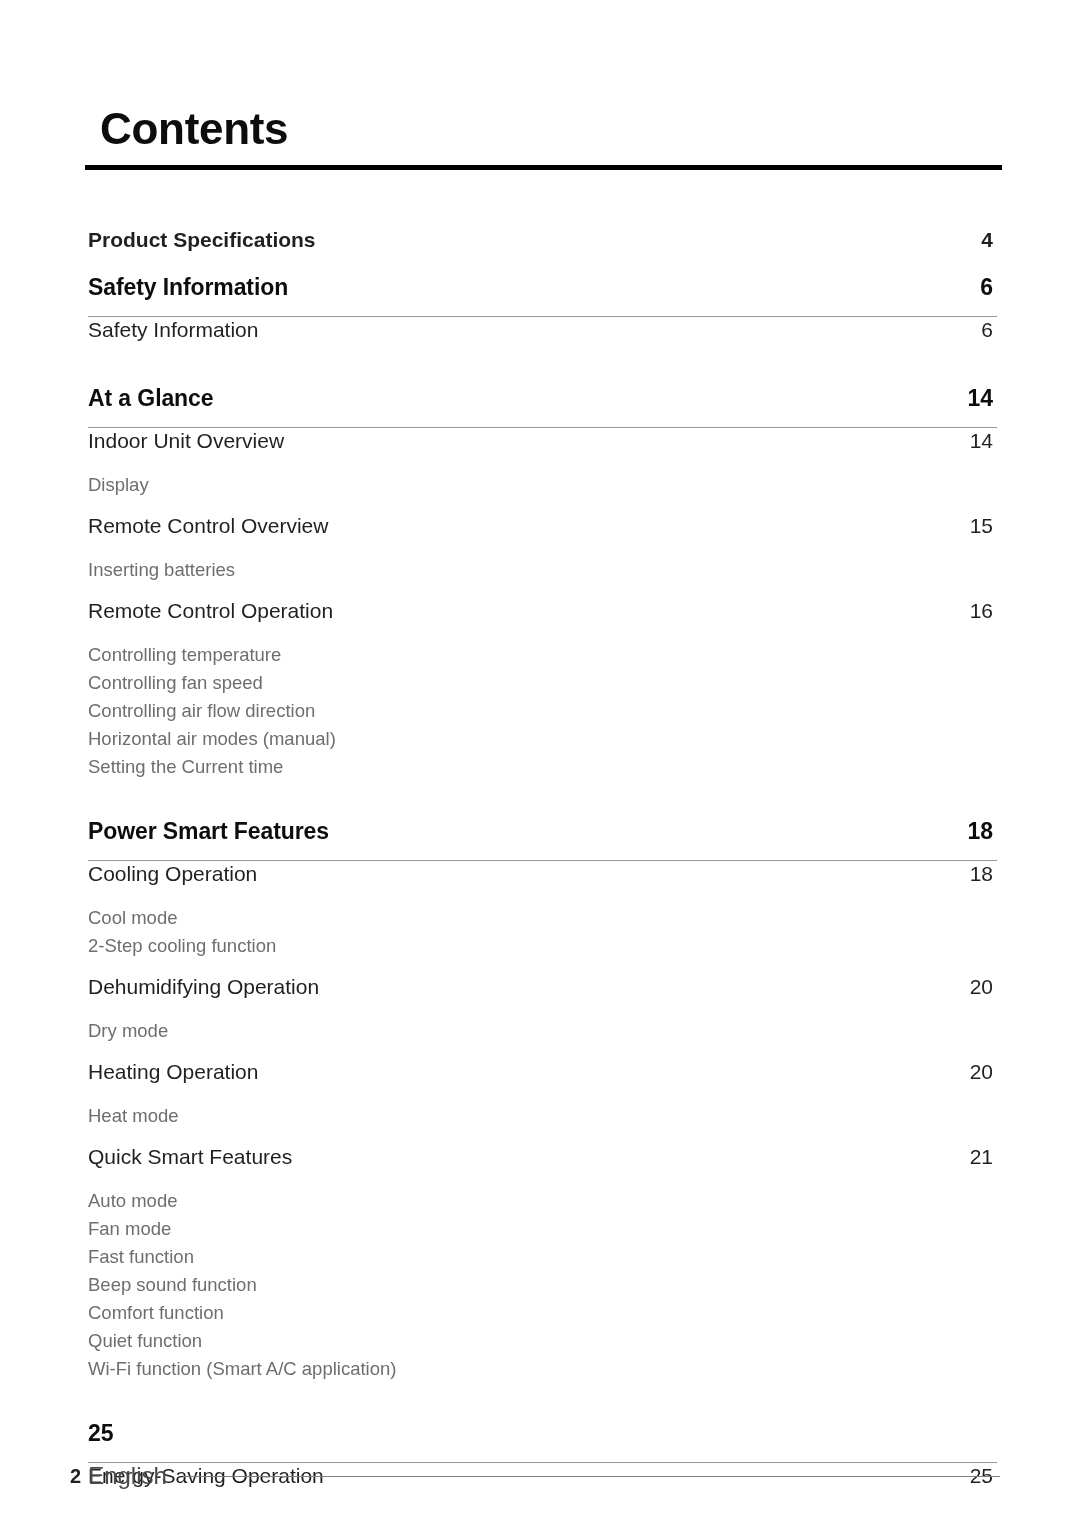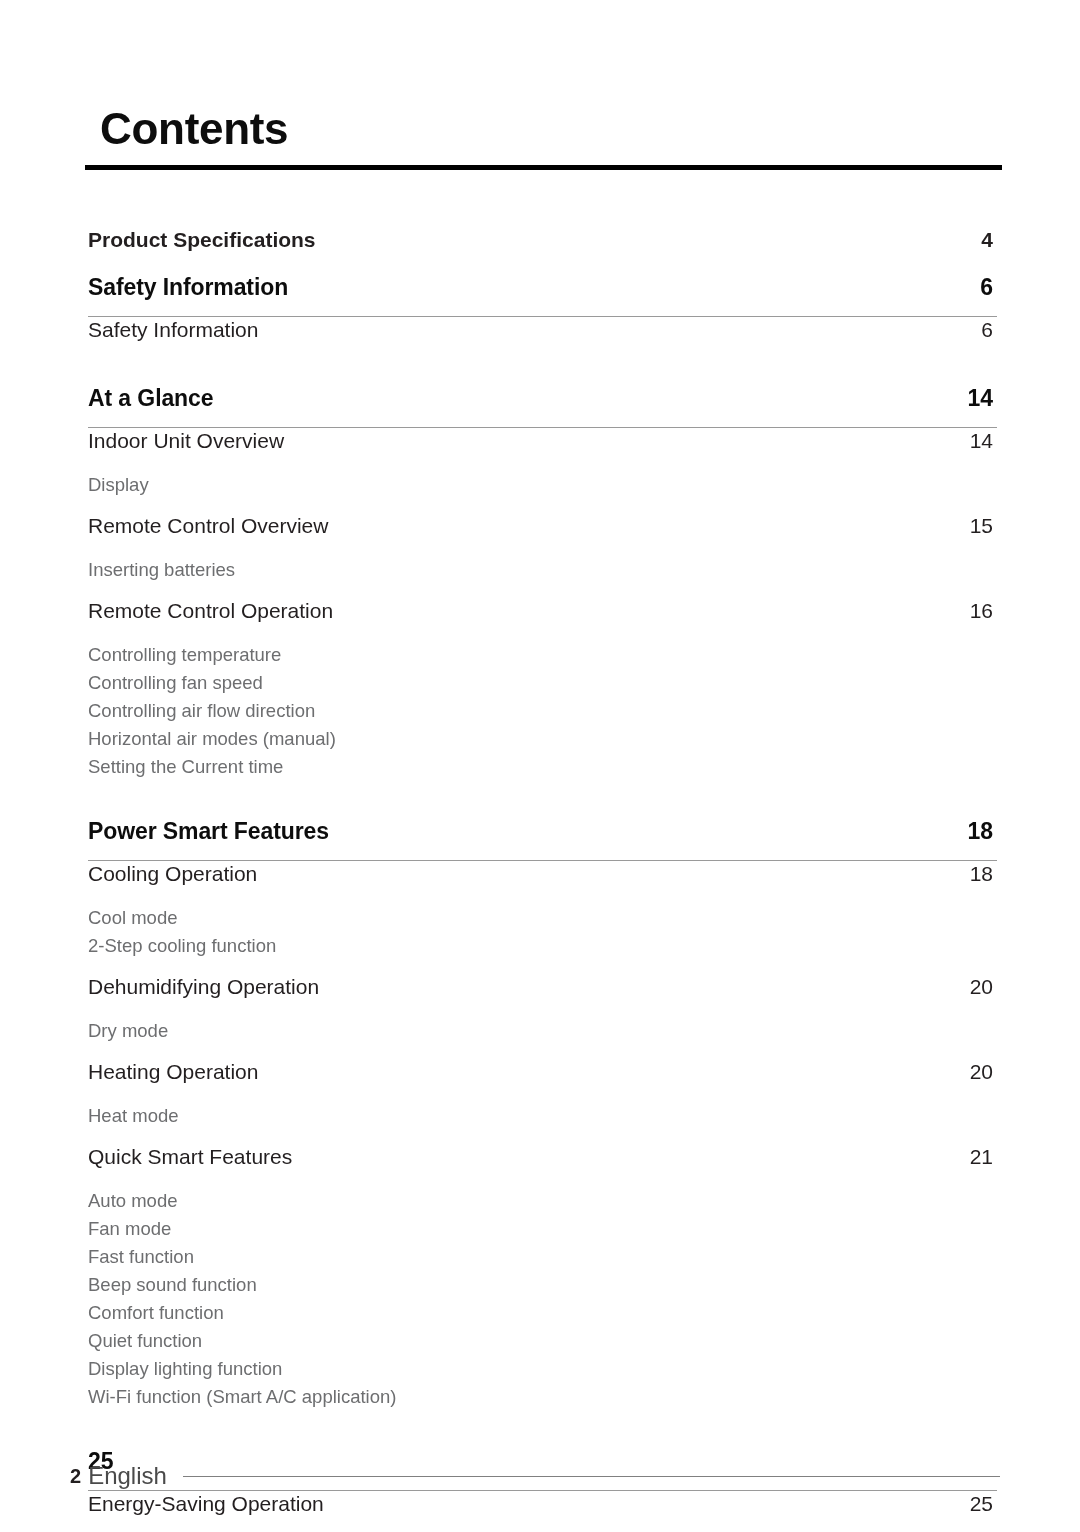--- a/index.html
+++ b/index.html
@@ -226,21 +226,20 @@
       <div class="row entry">
         <span class="label">Quick Smart Features</span>
         <span class="pageno">21</span>
       </div>
       <div class="subentry">Auto mode</div>
       <div class="subentry">Fan mode</div>
       <div class="subentry">Fast function</div>
       <div class="subentry">Beep sound function</div>
       <div class="subentry">Comfort function</div>
       <div class="subentry">Quiet function</div>
-      <div class="subentry">Display lighting function</div>
       <div class="subentry">Wi-Fi function (Smart A/C application)</div>
       <div class="gap-small"></div>
       <div class="gap-before-section"></div>
       <div class="row section-head">
         <span class="pageno">25</span>
       </div>
       <div class="section-rule"></div>
       <div class="row entry">
         <span class="label">Energy-Saving Operation</span>
         <span class="pageno">25</span>

